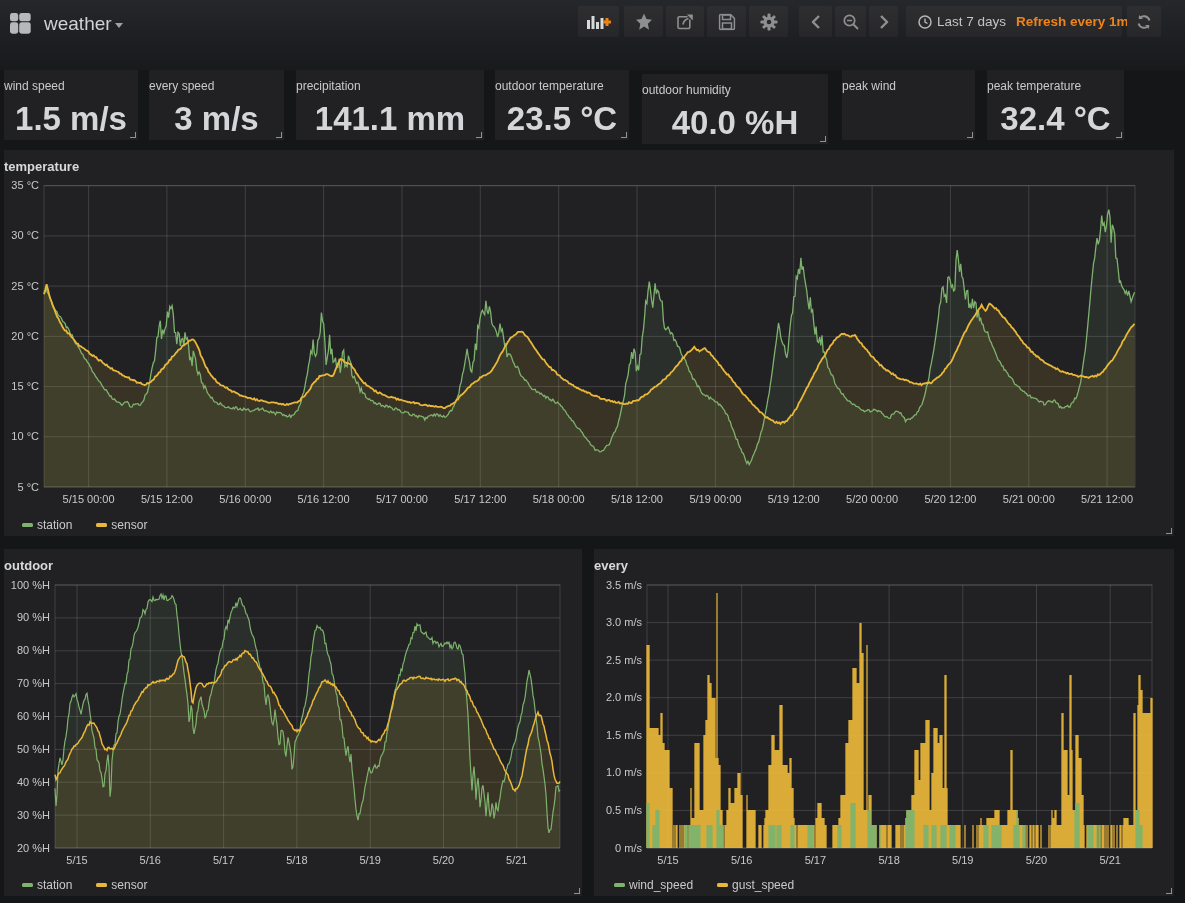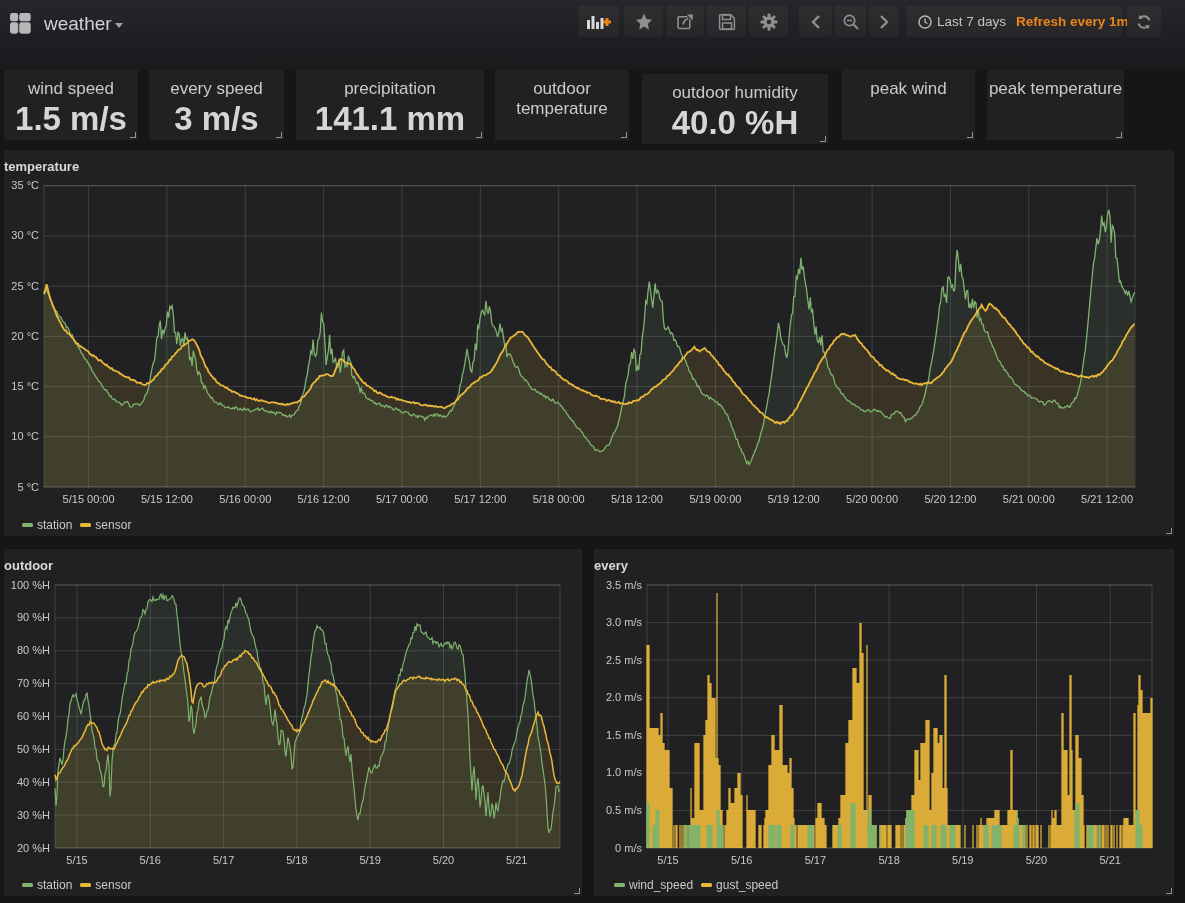--- a/index.html
+++ b/index.html
@@ -1,24 +1,24 @@
 <!DOCTYPE html>
 <html><head><meta charset="utf-8"><style>
 *{margin:0;padding:0;box-sizing:border-box}
 html,body{width:1185px;height:903px;background:#151618;font-family:"Liberation Sans",sans-serif;overflow:hidden;position:relative;-webkit-font-smoothing:antialiased}
 svg text{font-family:"Liberation Sans",sans-serif}
 .hdr{position:absolute;left:0;top:0;width:1185px;height:70px;background:linear-gradient(180deg,#26272b 0%,#1e1f22 55%,#191a1c 100%)}
 .panel{position:absolute;background:#212124}
 .ptitle{position:absolute;width:100%;text-align:left;color:#d8d9da;font-size:13px;font-weight:bold}
-.ss-t{position:absolute;top:9px;width:100%;text-align:center;color:#c9cacb;font-size:17px}
+.ss-t{position:absolute;top:9px;width:100%;color:#c9cacb;font-size:12px}
 .ss-v{position:absolute;top:31px;width:100%;text-align:center;color:#d5d6d8;font-size:33px;font-weight:bold;line-height:36px}
 .rsz{position:absolute;right:2px;bottom:2px;width:6px;height:6px;border-right:1.5px solid #909294;border-bottom:1.5px solid #909294}
 .legend{position:absolute;display:flex;align-items:center;font-size:12px;color:#c8c9ca}
 .lgi{display:inline-block;width:11px;height:4px;border-radius:1.5px;margin-right:4px}
-.lgt{margin-right:8px}
+.lgt{margin-right:24px}
 .btn{position:absolute;top:6px;height:31px;background:linear-gradient(180deg,#2e2e31,#27272a);border-radius:2px}
 .btn svg{position:absolute;left:50%;top:50%;transform:translate(-50%,-50%)}
 </style></head><body>
 <div class="hdr">
     <svg style="position:absolute;left:10px;top:13px" width="21" height="21" viewBox="0 0 21 21">
 <rect x="0" y="0" width="8.2" height="8.3" rx="2.4" fill="#b6b8ba"></rect>
 <rect x="9.2" y="0" width="11.5" height="8.3" rx="2.4" fill="#b6b8ba"></rect>
 <rect x="0" y="9.3" width="8.2" height="11.4" rx="2.4" fill="#b6b8ba"></rect>
 <rect x="9.2" y="9.3" width="11.5" height="11.4" rx="2.4" fill="#b6b8ba"></rect>
 </svg>
@@ -112,33 +112,35 @@
     <div class="ss-v">3 m/s</div>
     <div class="rsz"></div>
   </div>
 <div class="panel" style="left:296px;top:70px;width:188px;height:70px">
     <div class="ss-t">precipitation</div>
     <div class="ss-v">141.1 mm</div>
     <div class="rsz"></div>
   </div>
 <div class="panel" style="left:495px;top:70px;width:134px;height:70px">
     <div class="ss-t">outdoor temperature</div>
+    <div class="ss-v">23.5 °C</div>
     <div class="rsz"></div>
   </div>
 <div class="panel" style="left:642px;top:74px;width:186px;height:70px">
     <div class="ss-t">outdoor humidity</div>
     <div class="ss-v">40.0 %H</div>
     <div class="rsz"></div>
   </div>
 <div class="panel" style="left:842px;top:70px;width:133px;height:70px">
     <div class="ss-t">peak wind</div>
     <div class="rsz"></div>
   </div>
 <div class="panel" style="left:987px;top:70px;width:137px;height:70px">
     <div class="ss-t">peak temperature</div>
+    <div class="ss-v">32.4 °C</div>
     <div class="rsz"></div>
   </div>
 <div class="panel" style="left:4px;top:150px;width:1170px;height:386px">
     <div class="ptitle" style="top:9px">temperature</div>
     <svg width="1170" height="386" viewBox="0 0 1170 386" style="position:absolute;left:0;top:0">
       <line x1="40.0" y1="35.7" x2="1131.0" y2="35.7" stroke="rgba(255,255,255,0.14)" stroke-width="1"></line>
       <text x="35" y="39.2" fill="#c8c9ca" font-size="11" text-anchor="end">35 °C</text>
       <line x1="40.0" y1="85.9" x2="1131.0" y2="85.9" stroke="rgba(255,255,255,0.14)" stroke-width="1"></line>
       <text x="35" y="89.4" fill="#c8c9ca" font-size="11" text-anchor="end">30 °C</text>
       <line x1="40.0" y1="136.1" x2="1131.0" y2="136.1" stroke="rgba(255,255,255,0.14)" stroke-width="1"></line>

